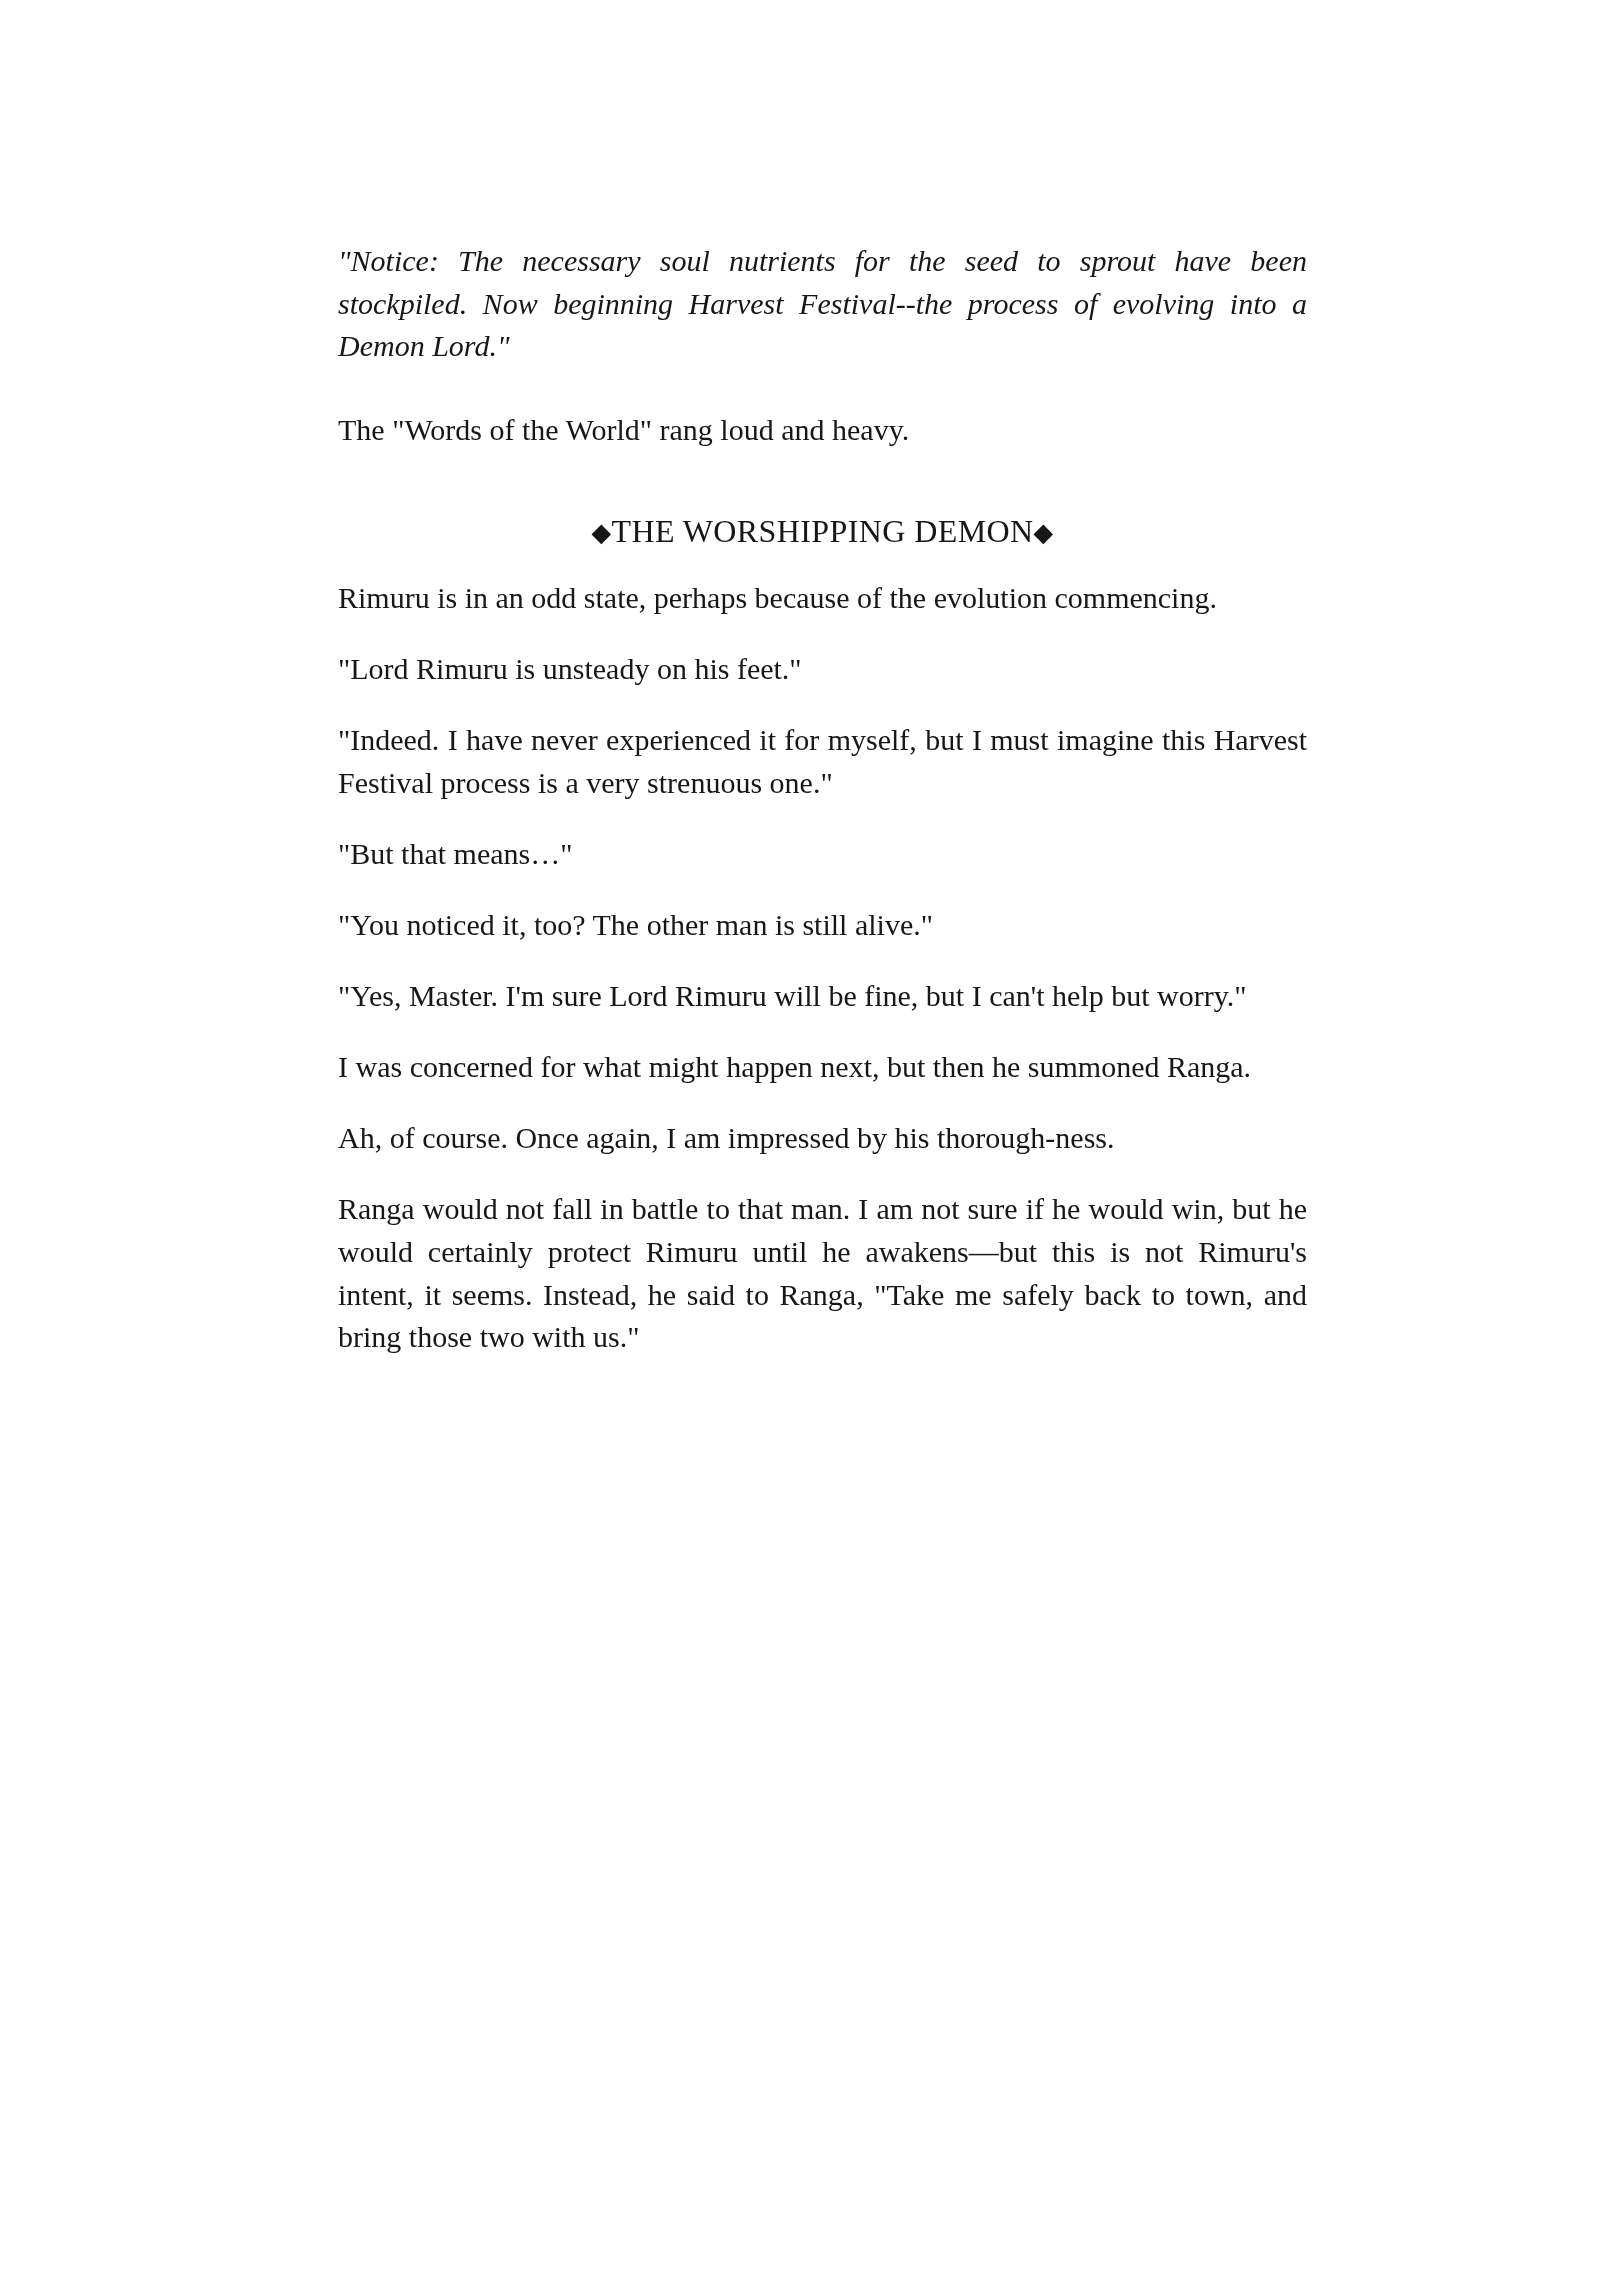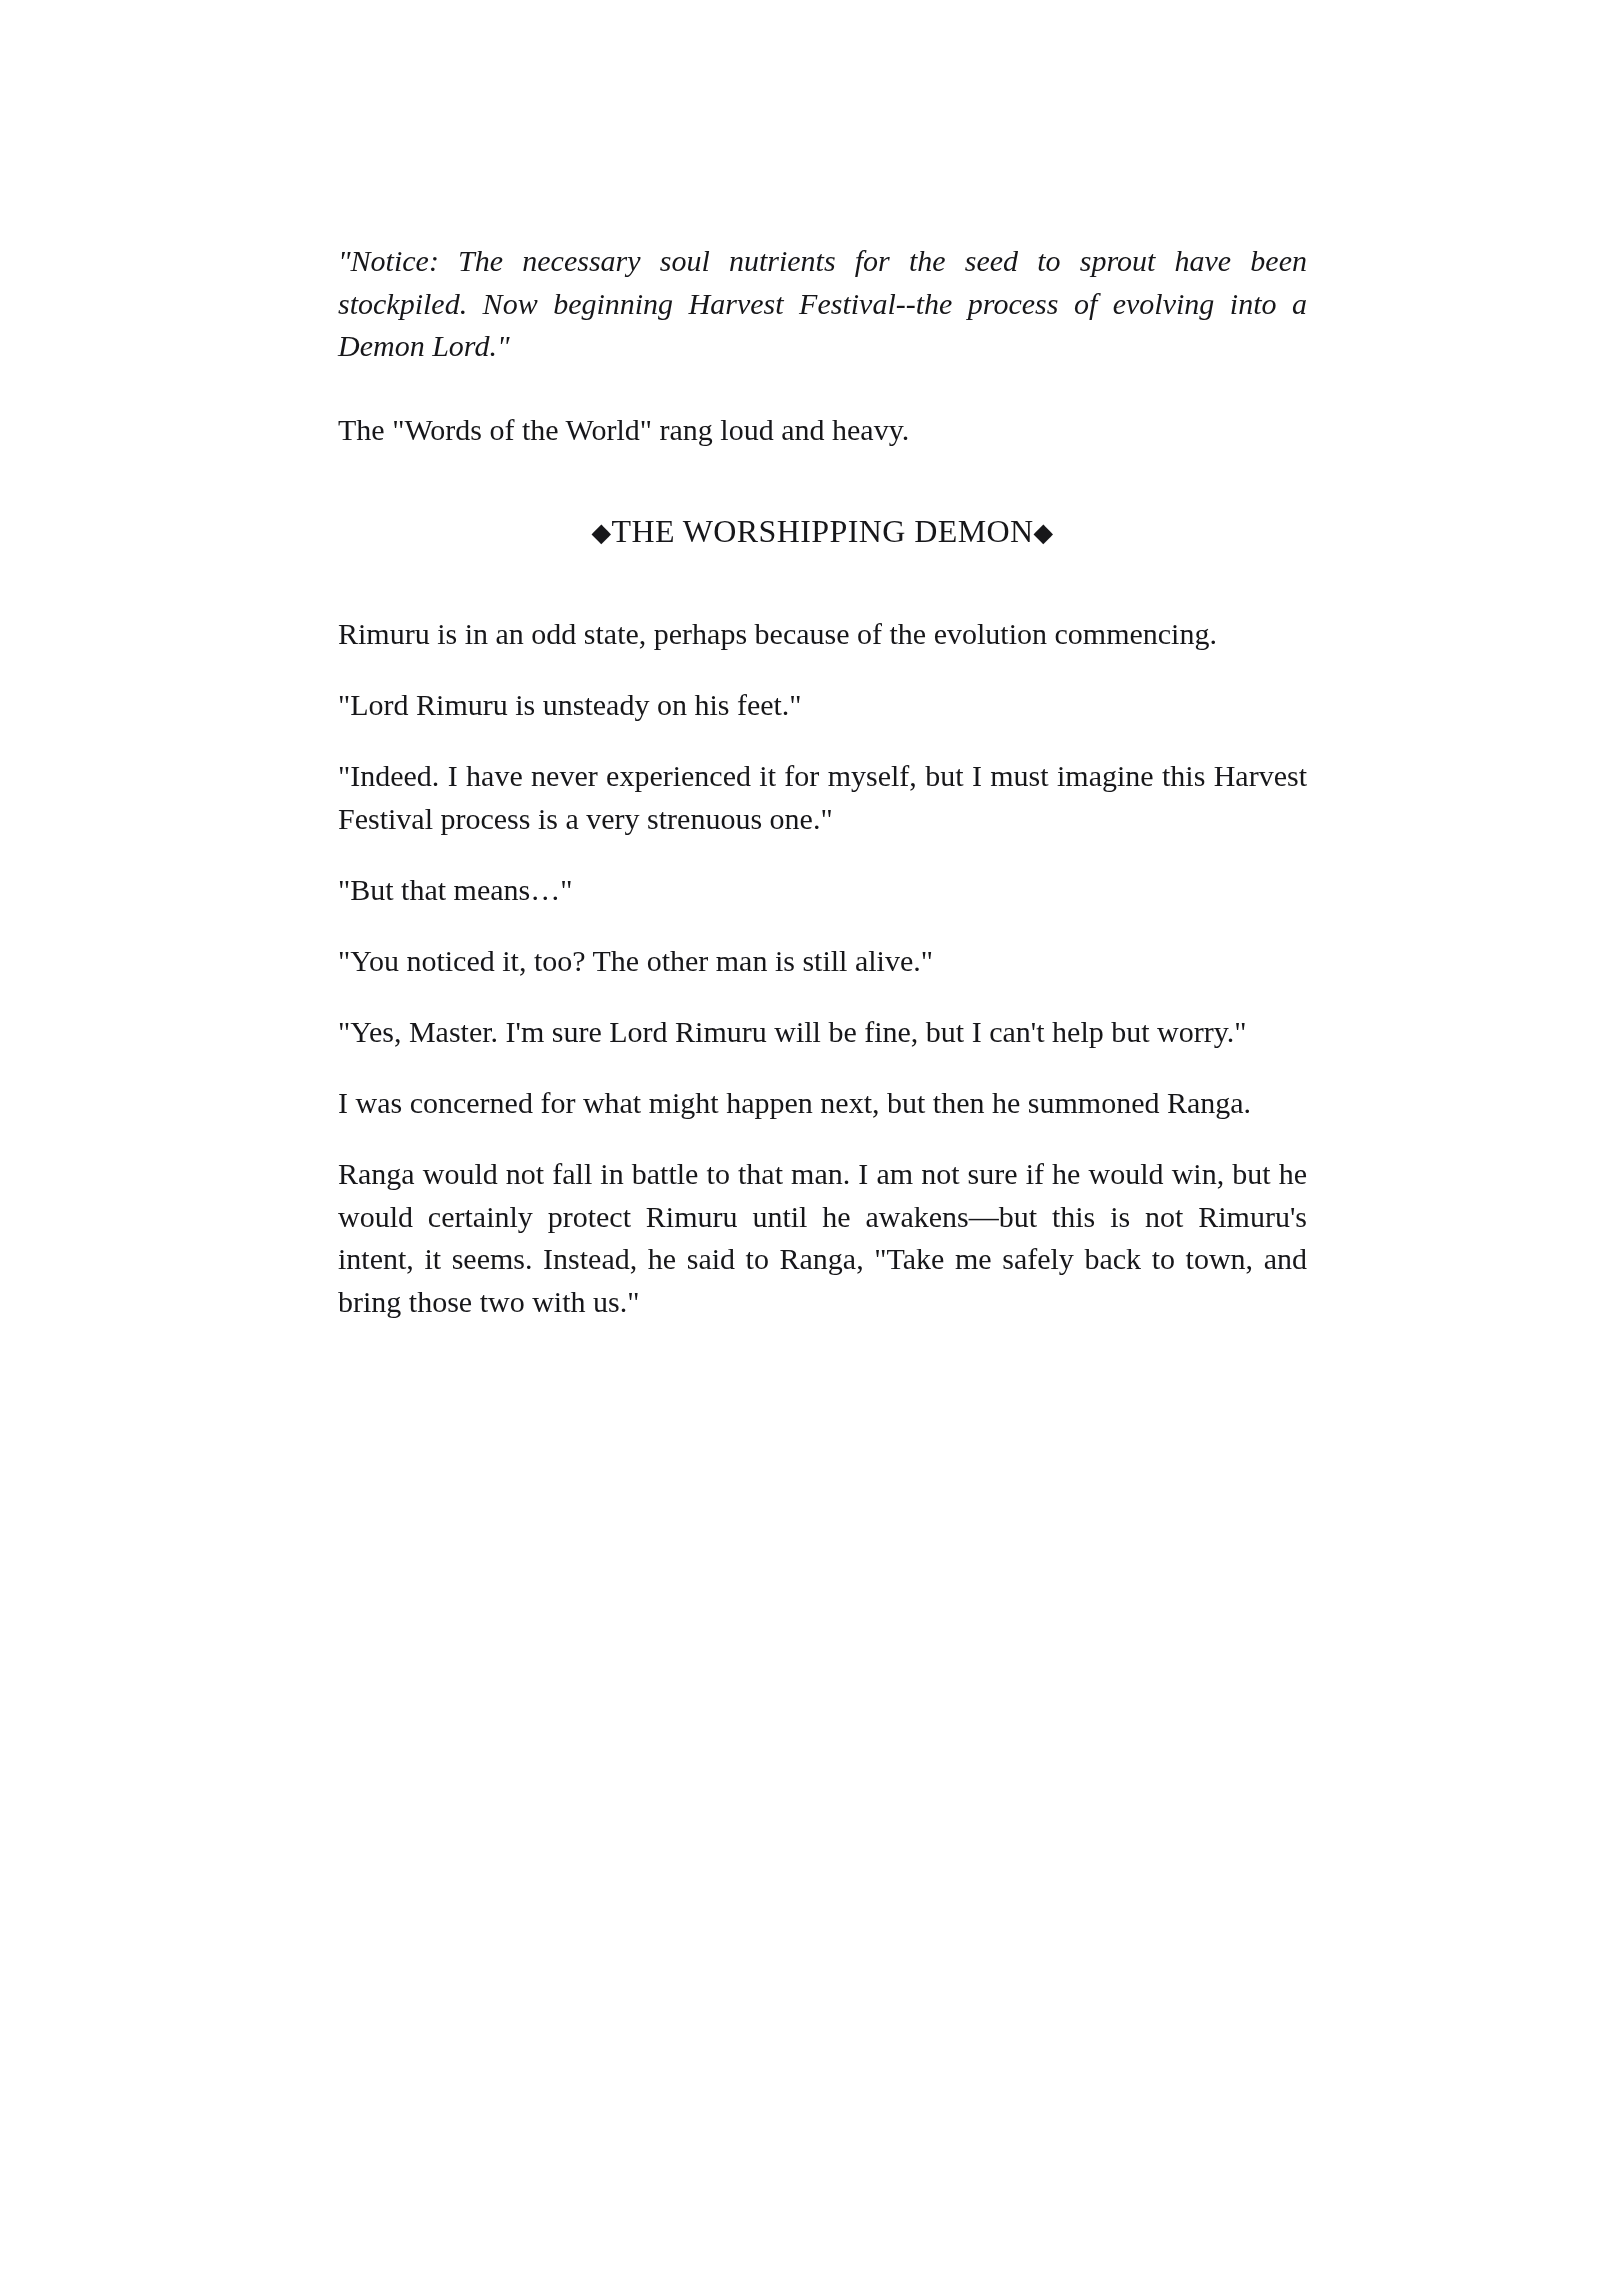--- a/index.html
+++ b/index.html
@@ -34,21 +34,21 @@
     hyphens: manual;
   }
   p.para.italic {
     font-style: italic;
     margin-bottom: 41px;
   }
   p.para.last {
     margin-bottom: 12px;
   }
   .section-heading {
-    margin: 60px 0 60px 0;
+    margin: 60px 0 24px 0;
     text-align: center;
     font-size: 32px;
     line-height: 1.3;
     letter-spacing: 0.4px;
     color: #17171a;
   }
   .section-heading .dia {
     font-size: 25.5px;
     vertical-align: 1.5px;
   }
@@ -77,18 +77,19 @@
 
     <p class="para">"But that means…"</p>
 
     <p class="para">"You noticed it, too? The other man is still alive."</p>
 
     <p class="para">"Yes, Master. I'm sure Lord Rimuru will be fine, but I can't help but worry."</p>
 
 
     <p class="para">I was concerned for what might happen next, but then he summoned Ranga.</p>
 
+    <p class="para">Ah, of course. Once again, I am impressed by his thorough-ness.</p>
 
     <p class="para last">Ranga would not fall in battle to that man. I am not sure if he would win, but he would certainly protect Rimuru until he awakens—but this is not Rimuru's intent, it seems. Instead, he said to Ranga, "Take me safely back to town, and bring those two with us."</p>
 
   </div>
 </div>
 
 
 </body></html>

